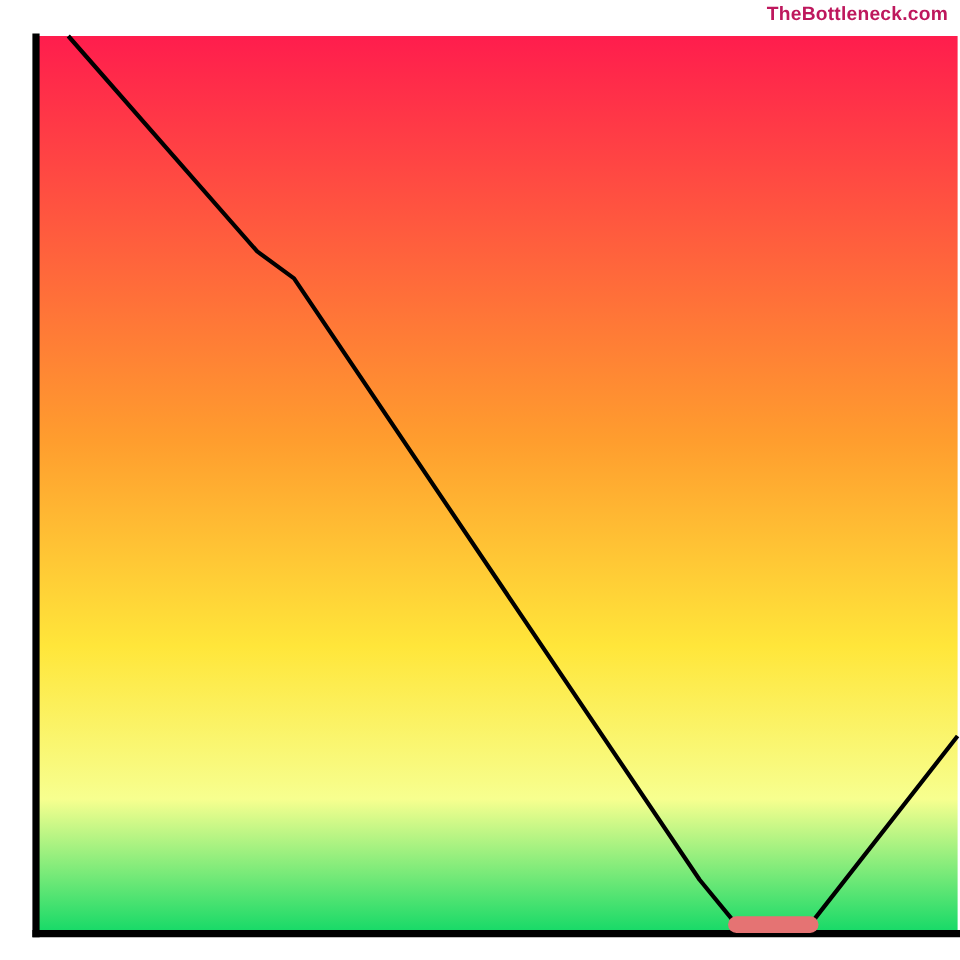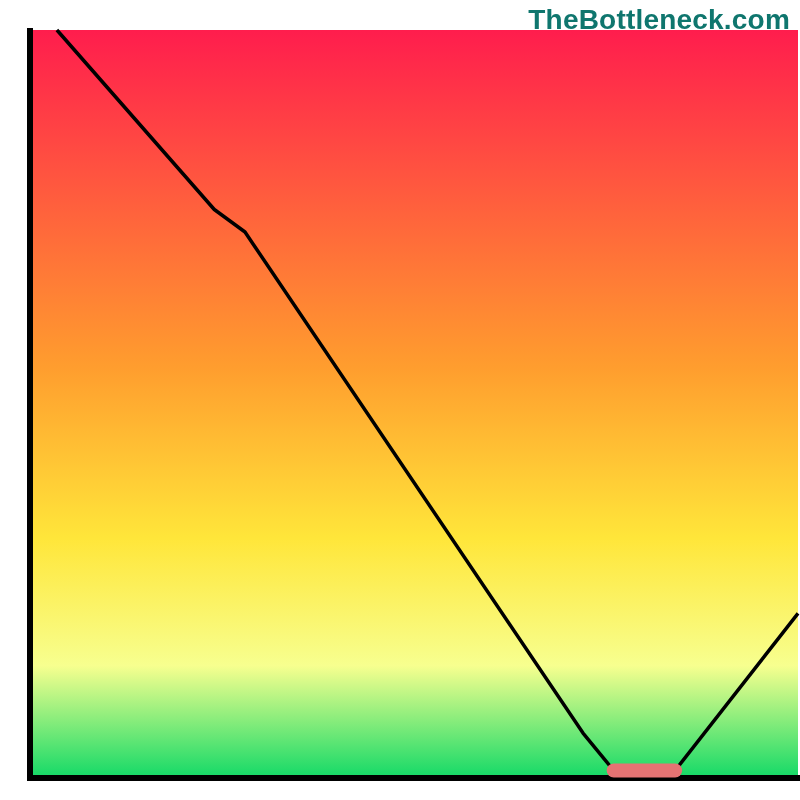--- a/index.html
+++ b/index.html
@@ -12,23 +12,23 @@
   }
   .container {
     position: relative;
     width: 800px;
     height: 800px;
   }
   .watermark {
     position: absolute;
     top: 4px;
     right: 10px;
-    font-size: 28px;
+    font-size: 16px;
     font-weight: bold;
-    color: #0f766e;
+    color: #be185d;
     letter-spacing: 0.2px;
   }
   svg {
     display: block;
   }
 </style>
 </head>
 <body>
 
 <div class="container">

